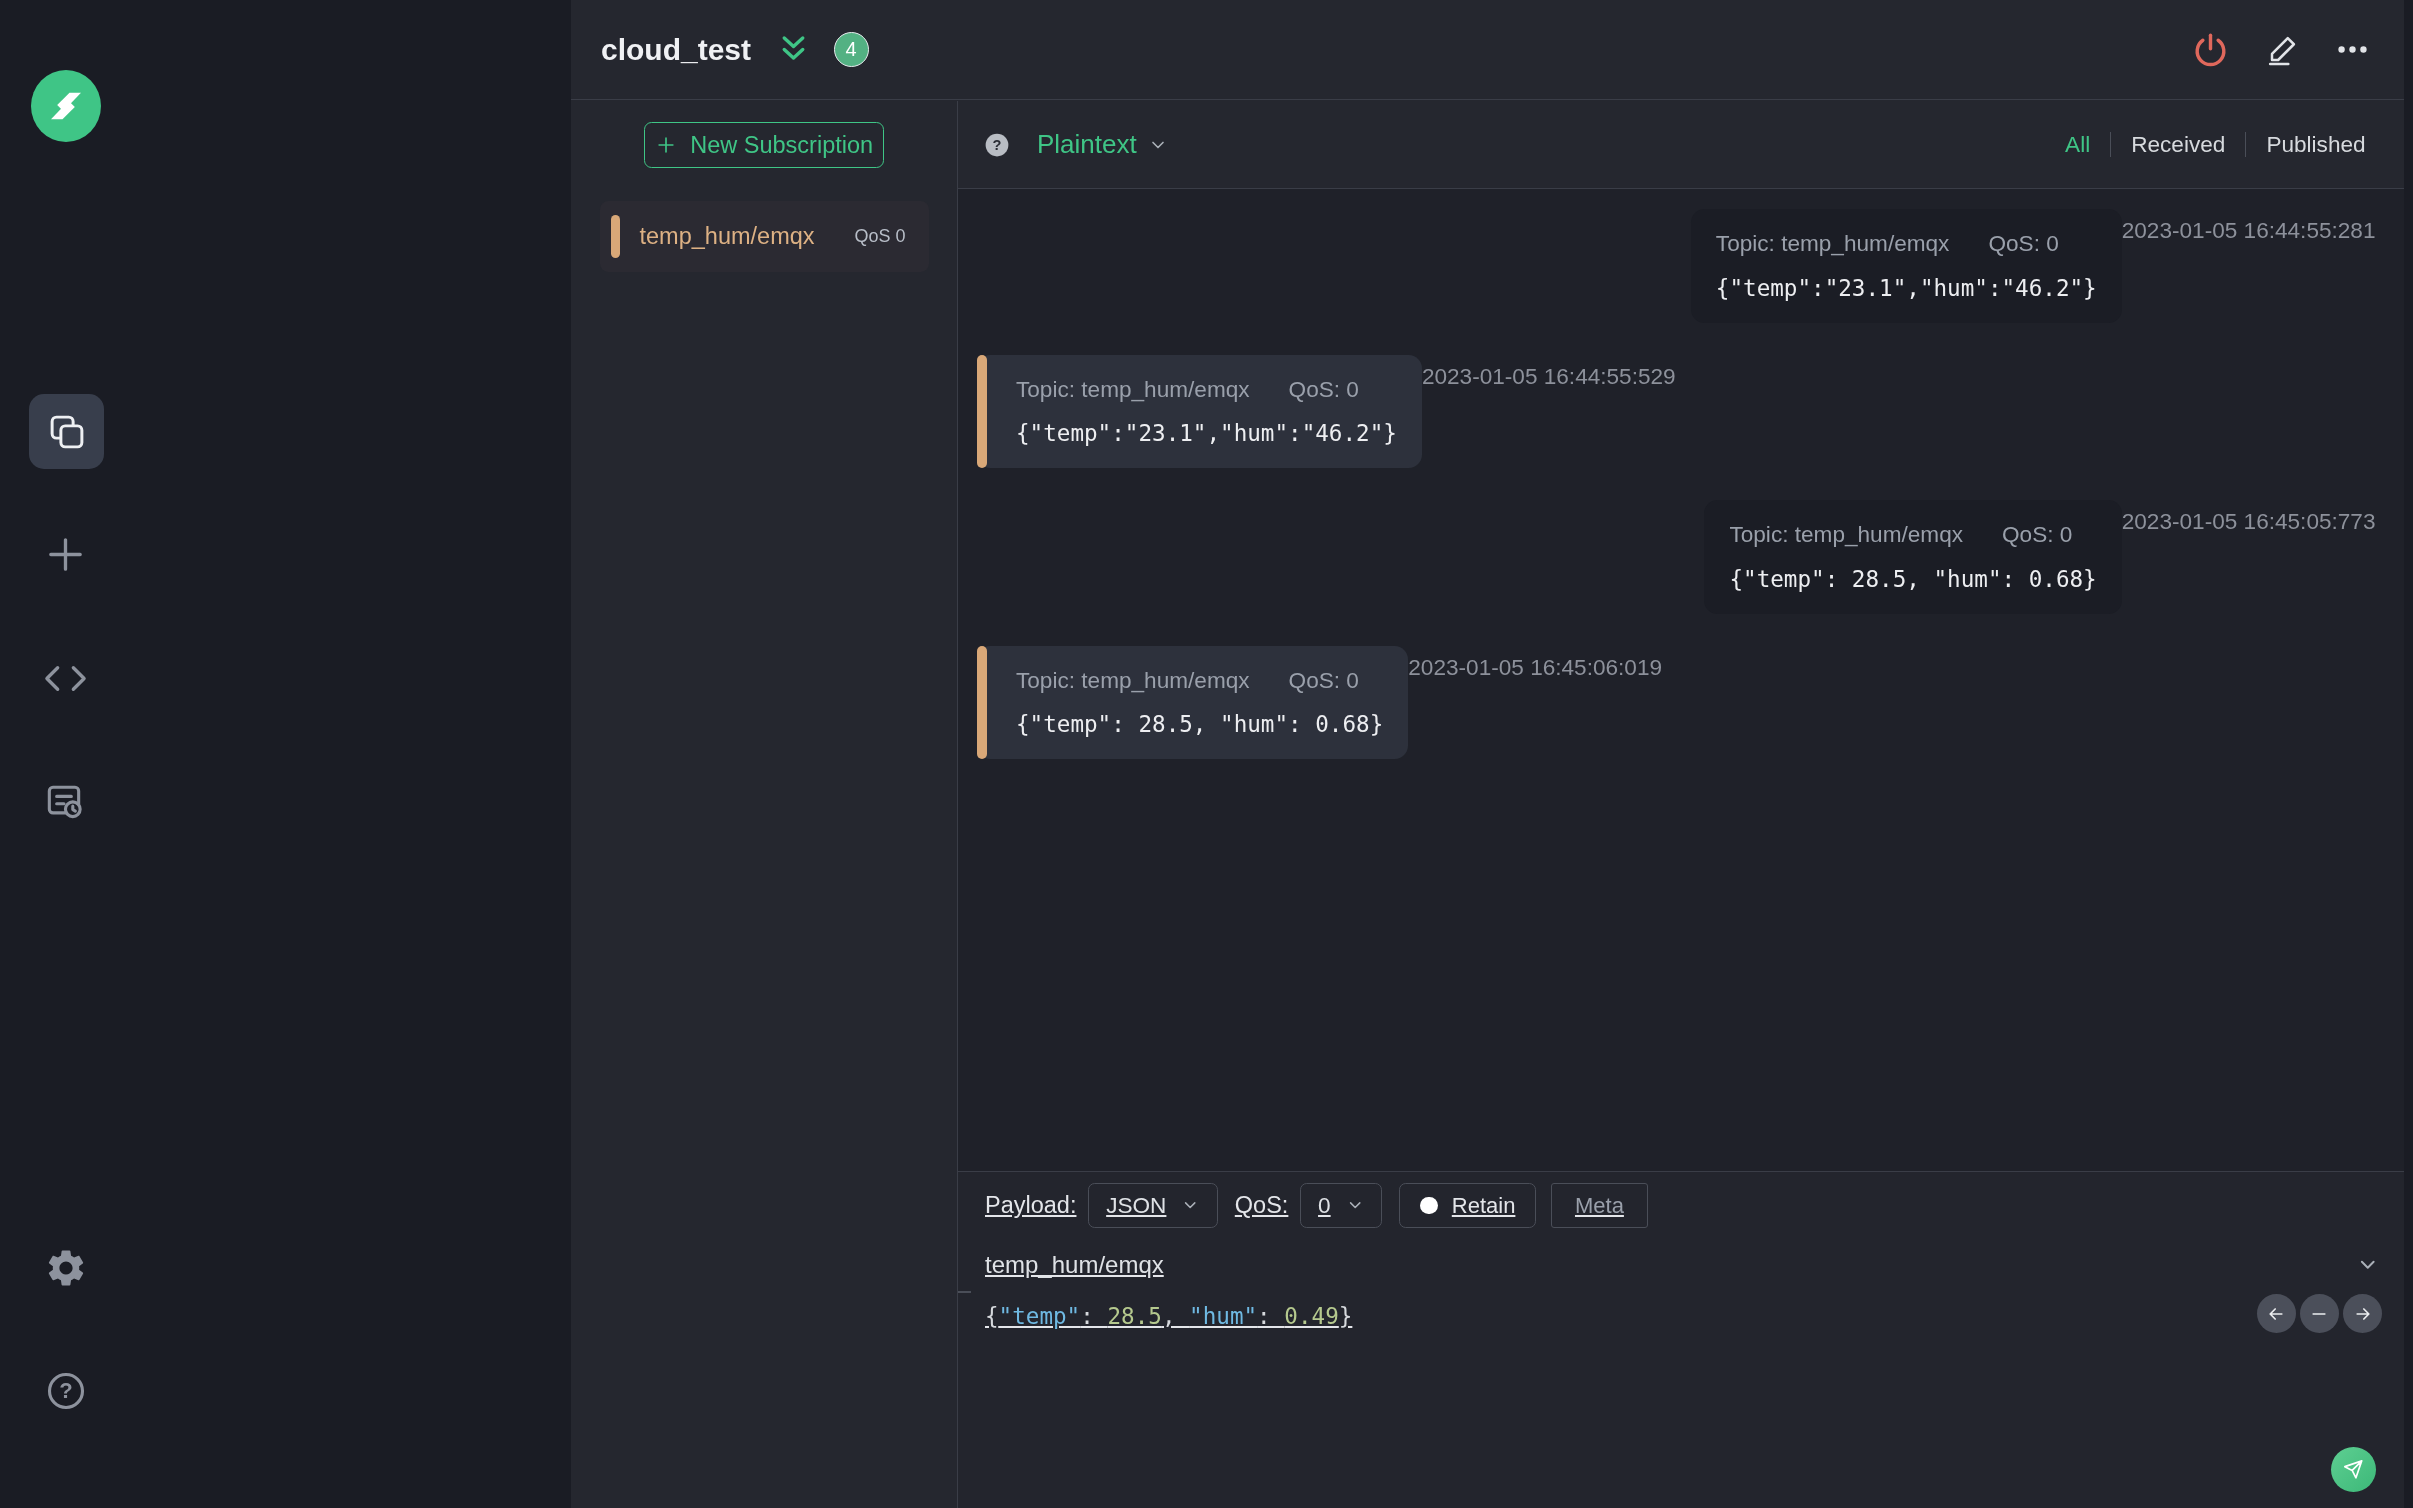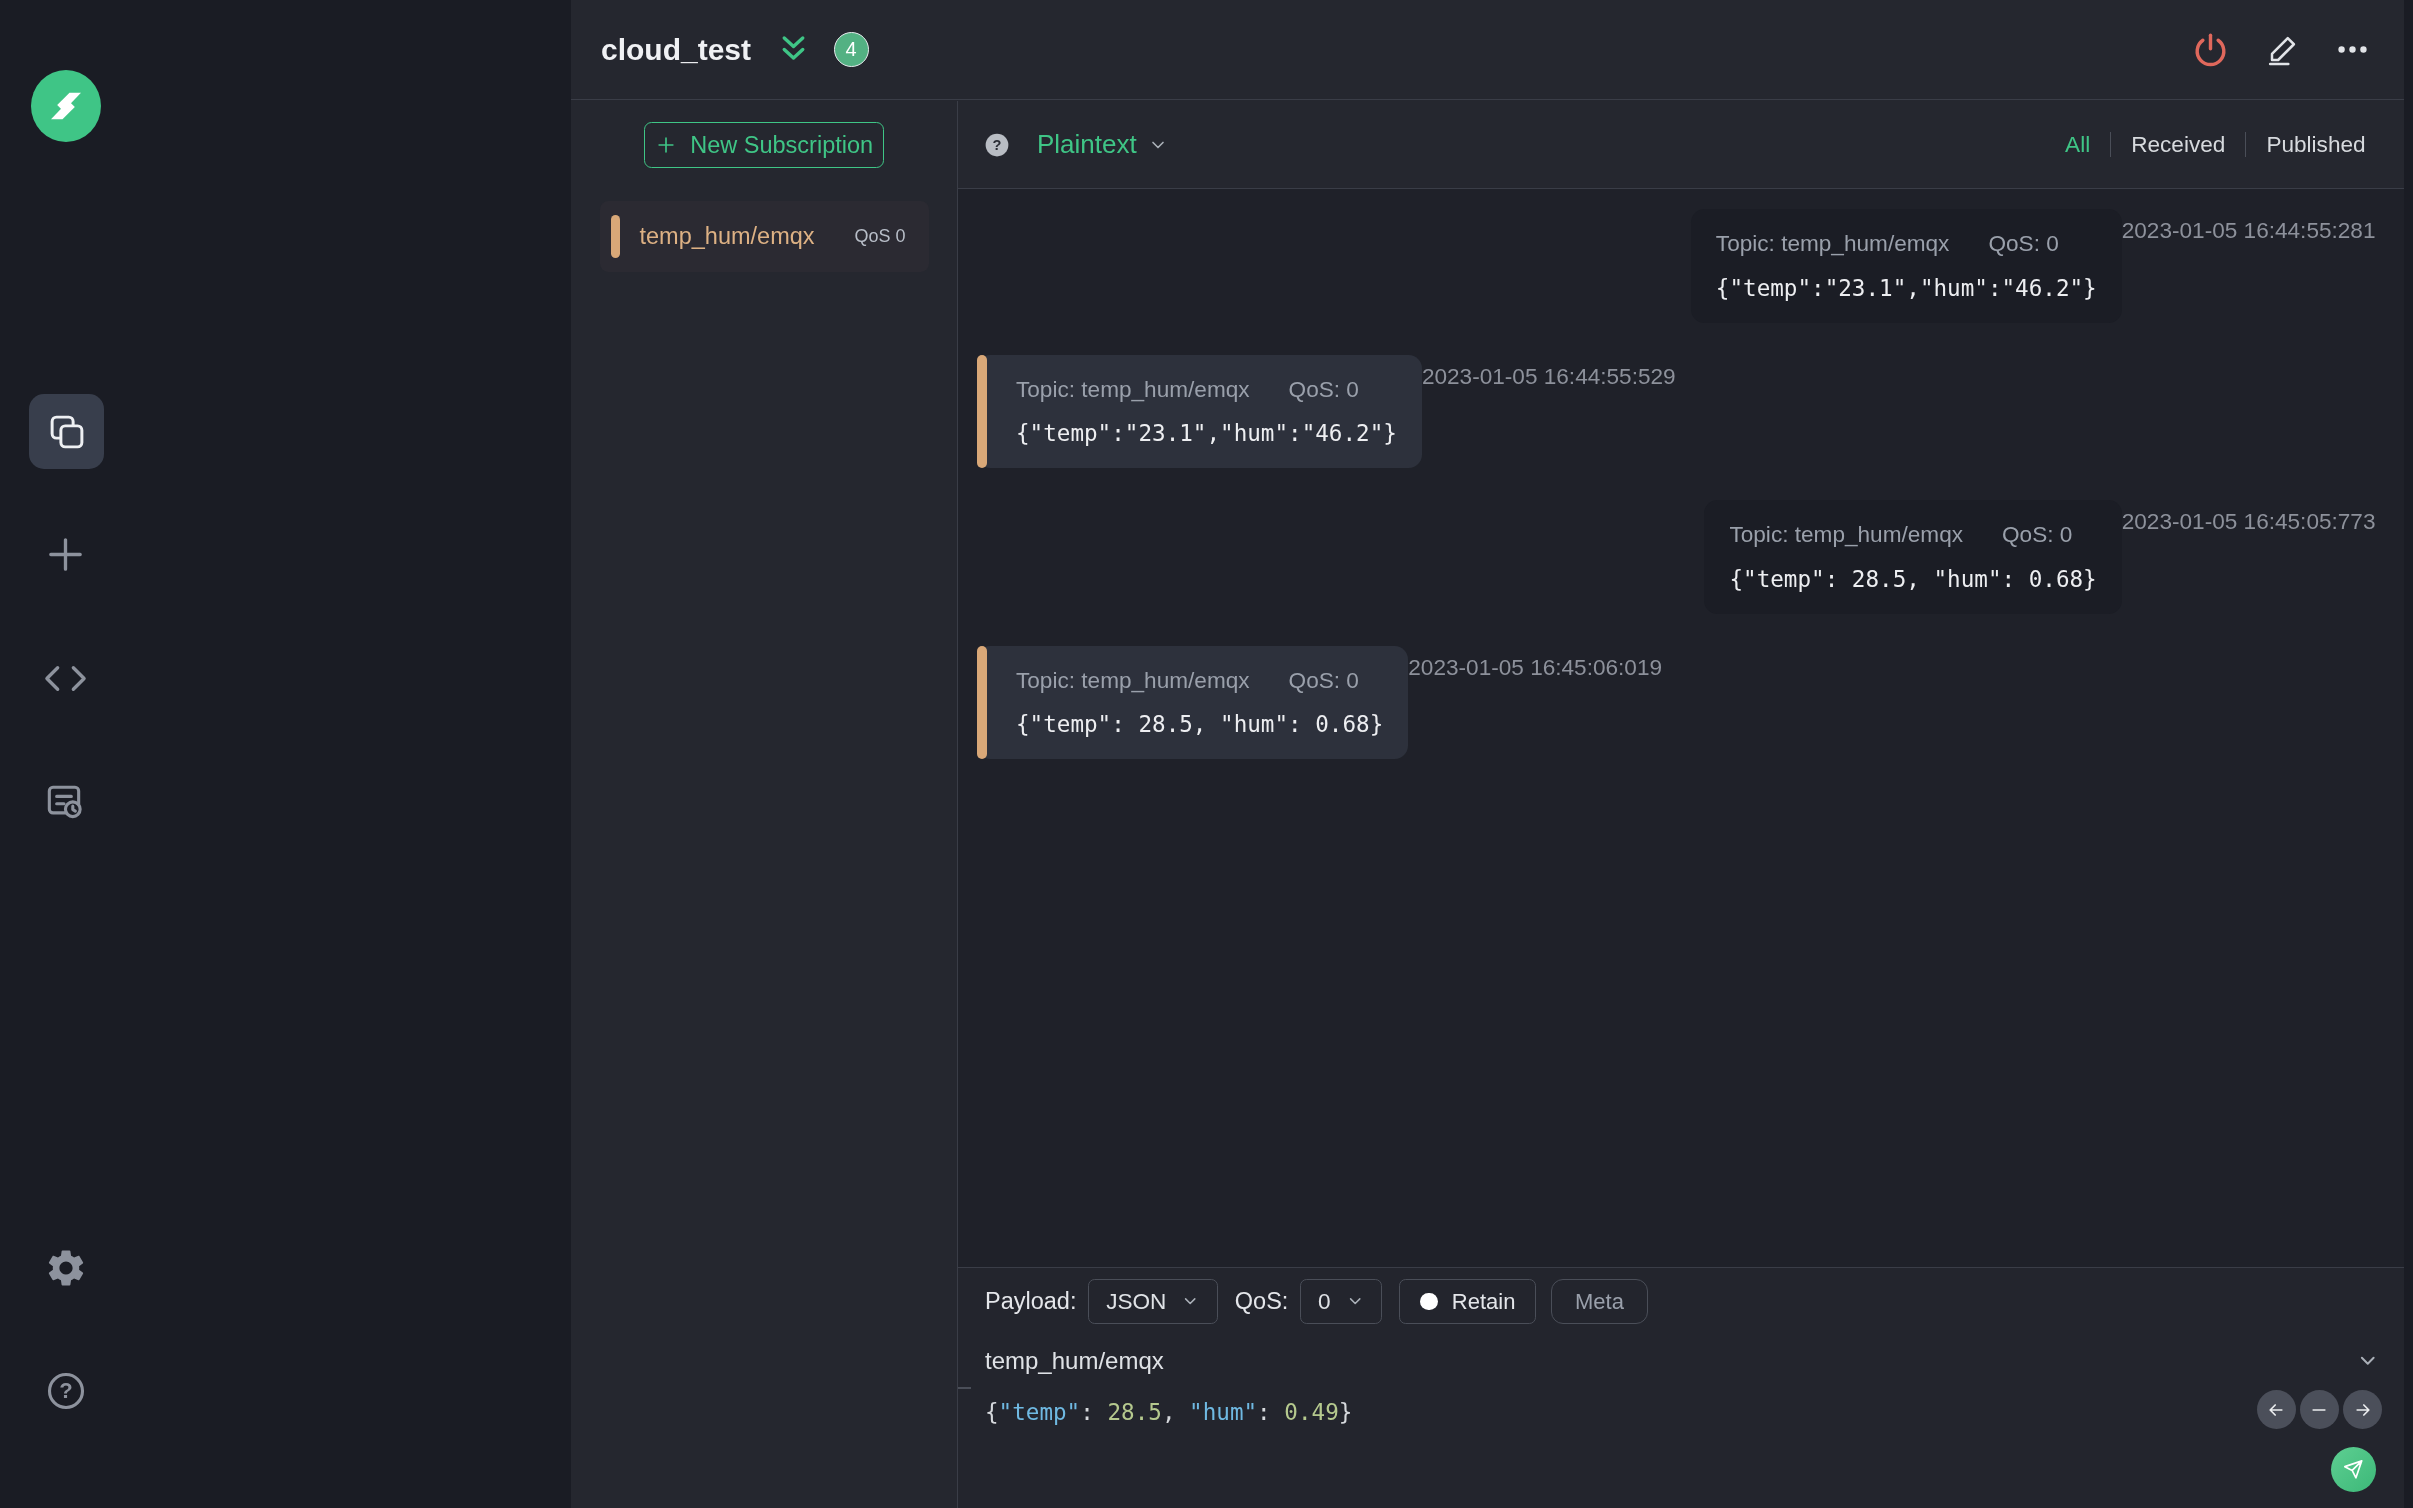--- a/index.html
+++ b/index.html
@@ -87,29 +87,29 @@
   .msg .card{border-radius:13.4px;padding:22px 25px;position:relative;width:max-content;}
   .msg.left .card{background:var(--card-recv);padding-left:39px;}
   .msg.right .card{background:var(--card-pub);}
   .msg.left .card .bar{position:absolute;left:0;top:0;bottom:0;width:10px;border-radius:6.7px;background:var(--tan);}
   .msg .meta{display:flex;gap:39px;font-size:22.6px;color:var(--txt-dim);}
   .msg .payload{margin-top:17.6px;font-family:"DejaVu Sans Mono",monospace;font-size:22.6px;color:#edeef1;}
   .msg .time{margin-top:9.2px;font-size:22.6px;color:var(--txt-time);}
   .msg.right .time{text-align:right;}
 
   
-  .publish{height:241px;background:var(--bg-pub);border-top:0.8px solid var(--border);position:relative;}
+  .publish{height:337px;background:var(--bg-pub);border-top:0.8px solid var(--border);position:relative;text-decoration:underline;}
   .pub-toolbar{height:67px;display:flex;align-items:center;padding-left:27px;}
   .pub-toolbar .lbl{font-size:23.5px;color:var(--txt);margin-right:11.7px;}
   .select{height:45px;border:0.8px solid #4a4e58;border-radius:6.7px;display:inline-flex;align-items:center;
     padding:0 17px;gap:15px;font-size:22.6px;color:#dfe2e6;margin-right:17px;cursor:pointer;}
   .toggle-btn{height:45px;border:0.8px solid #4a4e58;border-radius:6.7px;display:inline-flex;align-items:center;
     padding:0 20px;gap:14.2px;font-size:22px;color:var(--txt);margin-right:15px;cursor:pointer;}
   .toggle-btn .dot-w{width:17.6px;height:17.6px;border-radius:50%;background:#fff;}
-  .meta-btn{height:45px;border:0.8px solid #4a4e58;border-radius:12px;display:inline-flex;align-items:center;
+  .meta-btn{height:45px;border:0.8px solid #4a4e58;border-radius:3px;display:inline-flex;align-items:center;
     padding:0 22.6px;font-size:22px;color:var(--txt-dim);cursor:pointer;}
   .pub-topic{height:52px;display:flex;align-items:center;padding:0 25px 0 27px;font-size:24px;color:#dfe2e6;}
   .pub-topic .chev{margin-left:auto;display:flex;cursor:pointer;}
   .pub-editor{position:relative;padding:11.7px 0 0 27px;font-family:"DejaVu Sans Mono",monospace;font-size:22.6px;cursor:text;}
   .pub-editor::before{content:"";position:absolute;left:0;top:0;width:13.4px;height:1.7px;background:#4a4e58;}
   .tok-key{color:#6fb9e2;}
   .tok-number{color:#b5c98e;}
   .tok-punct{color:#d6d9dd;}
   .history{position:absolute;right:22px;top:122px;display:flex;gap:4.2px;}
   .hist-btn{width:39px;height:39px;border-radius:50%;background:#4b4f5a;display:flex;align-items:center;

